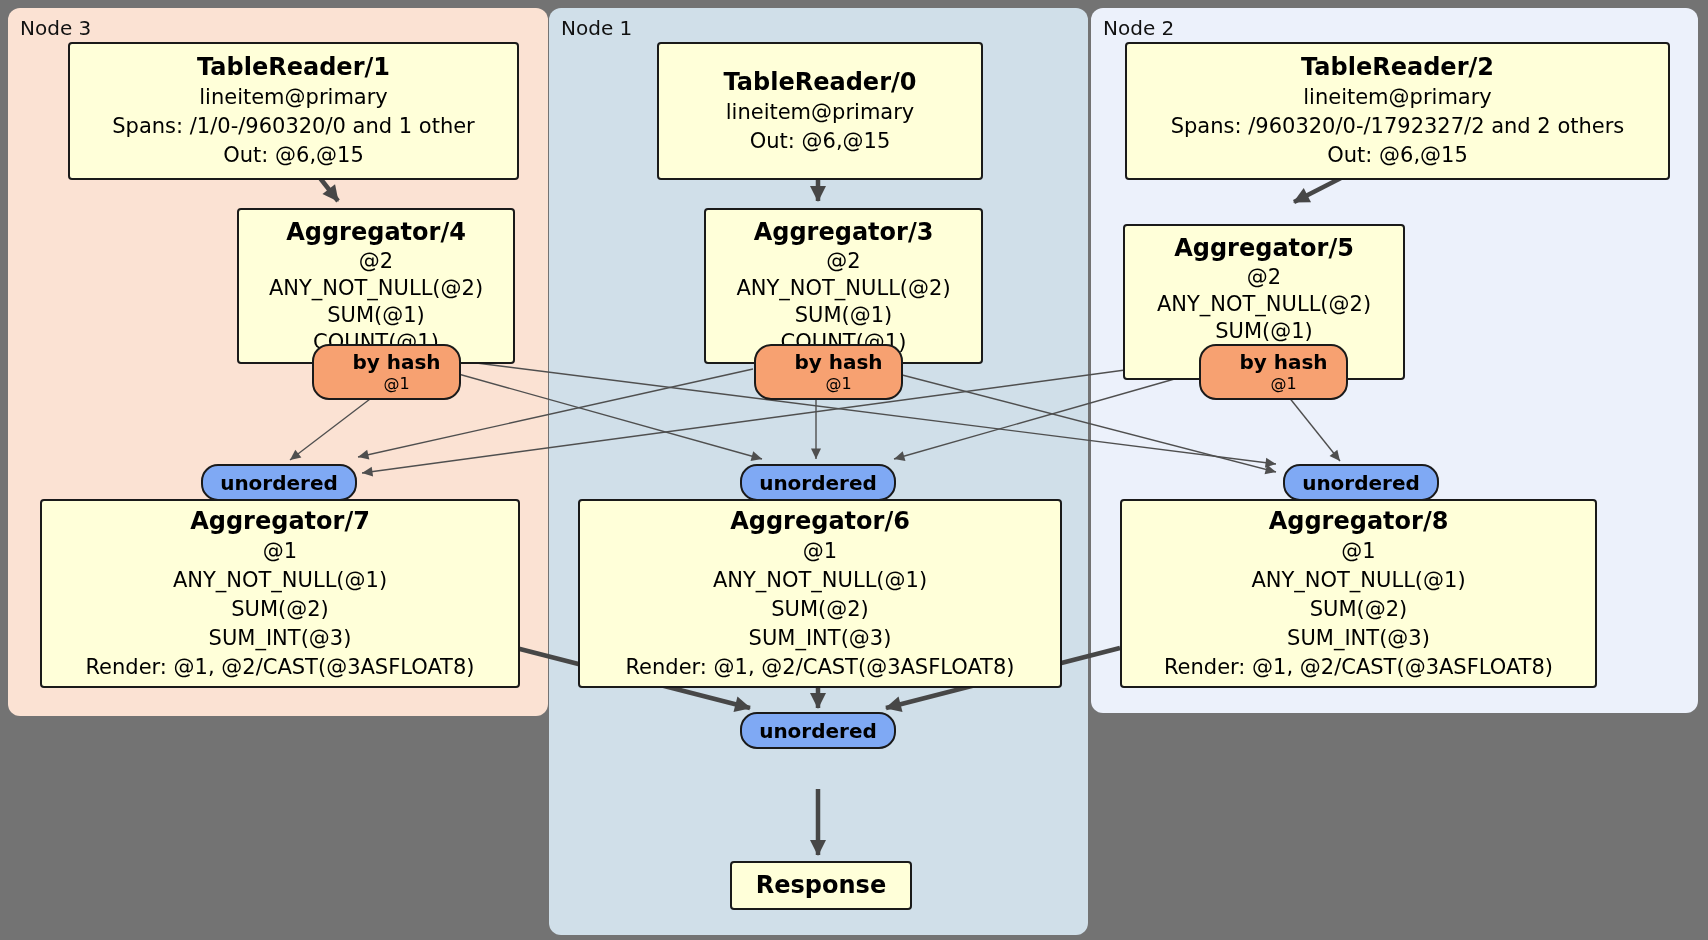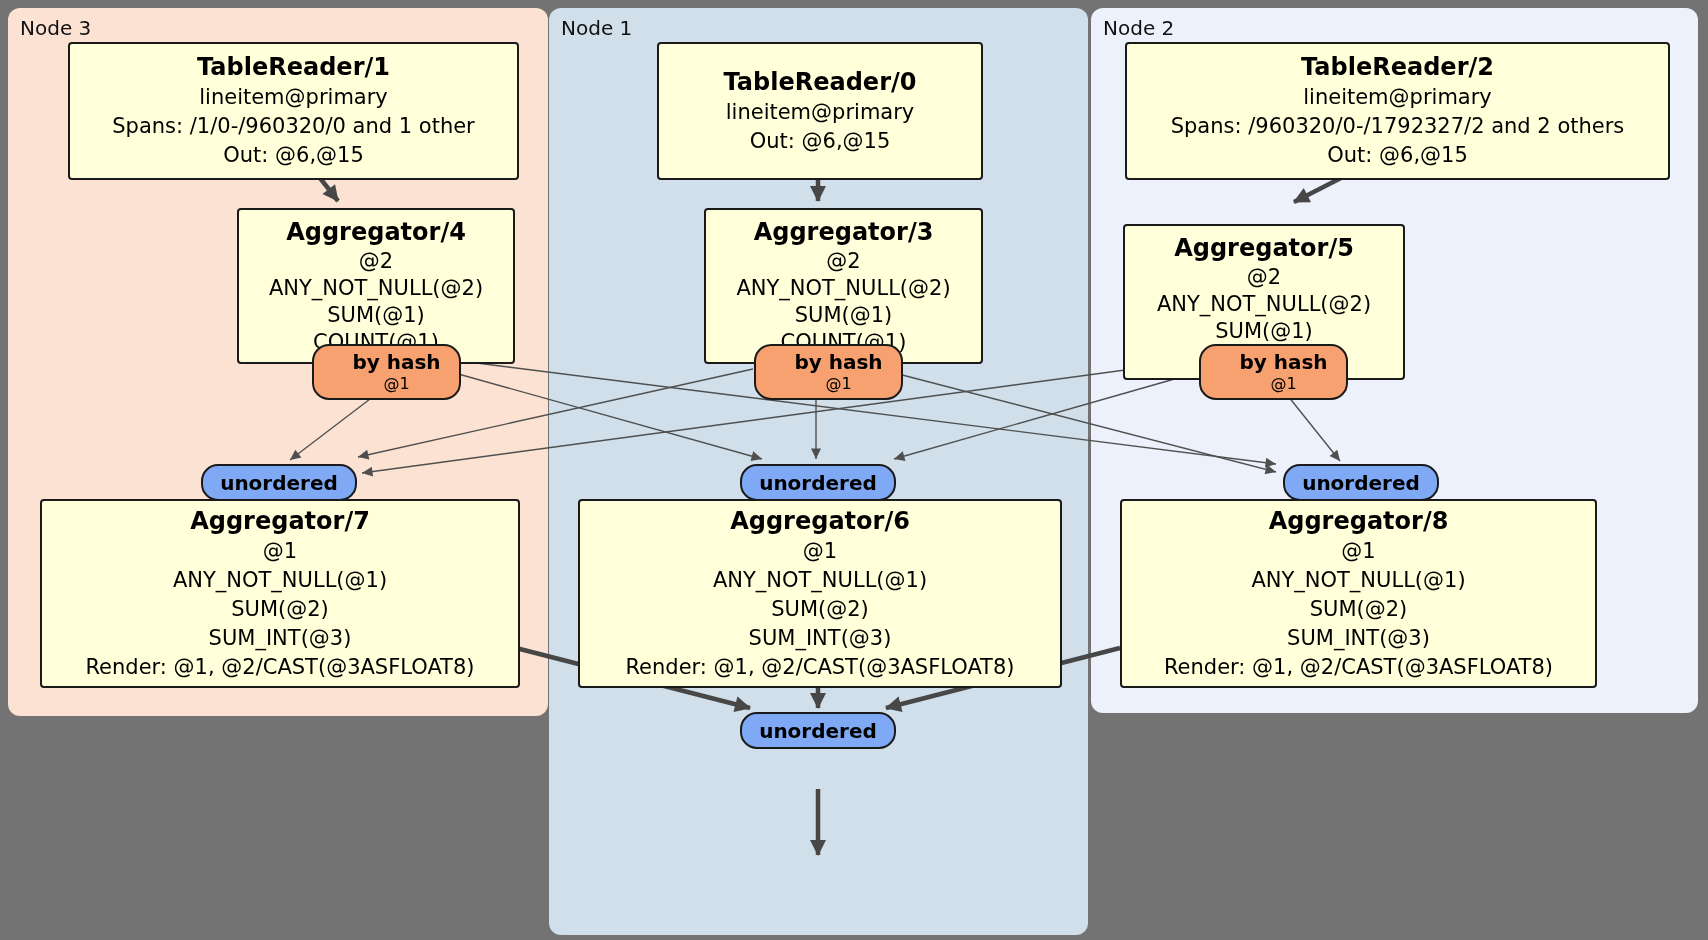--- a/index.html
+++ b/index.html
@@ -188,14 +188,17 @@
     <span>@1</span>
     <span>ANY_NOT_NULL(@1)</span>
     <span>SUM(@2)</span>
     <span>SUM_INT(@3)</span>
     <span>Render: @1, @2/CAST(@3ASFLOAT8)</span>
   </div>
 
   <div class="sync s-uob">
     <span>unordered</span>
   </div>
+  <div class="pbox b-resp">
+    <span class="title">Response</span>
+  </div>
 
 </div>
 
 </body></html>

